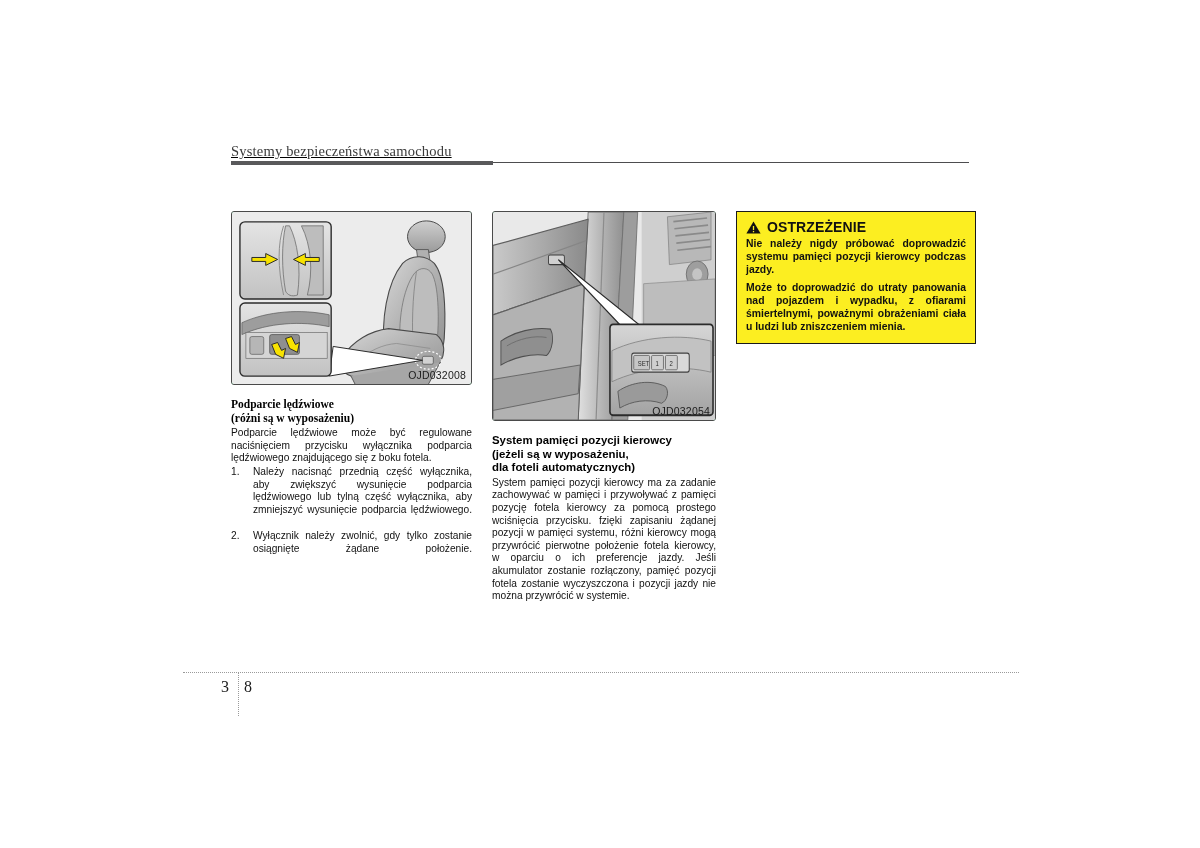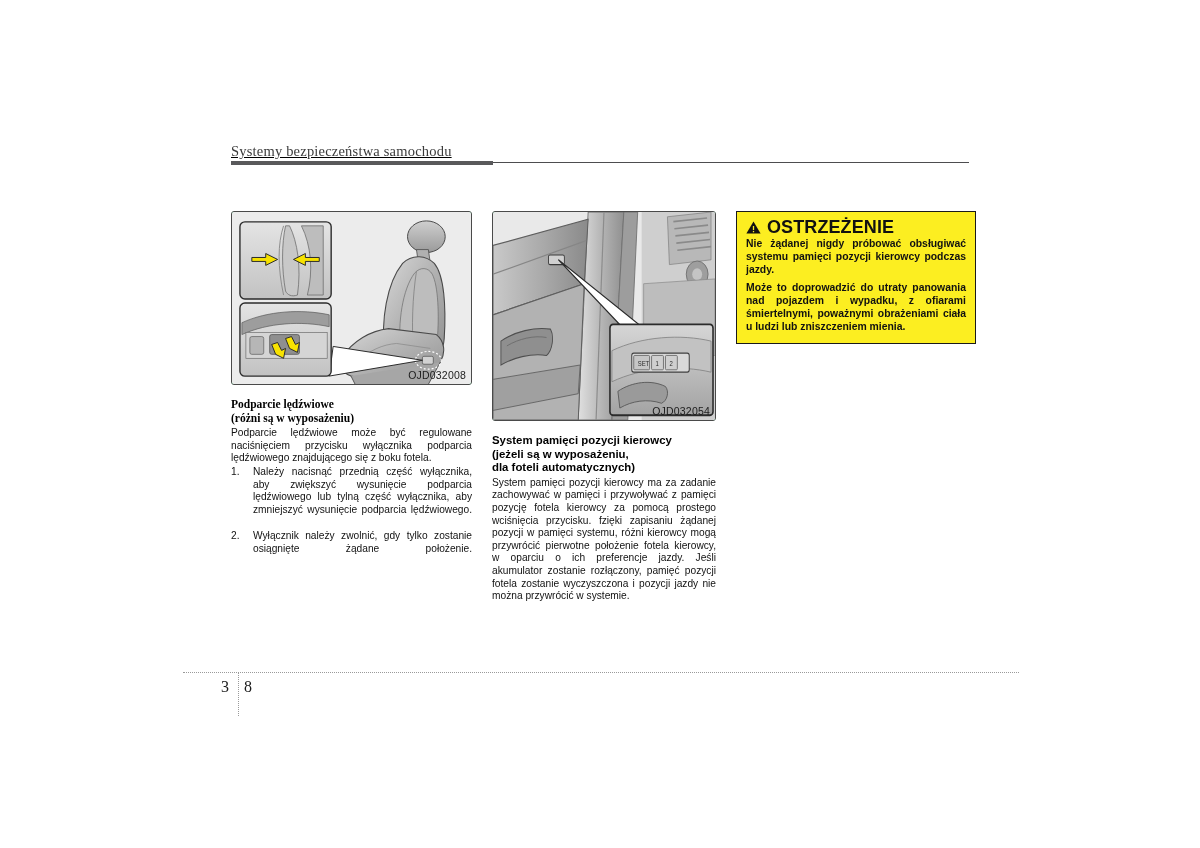--- a/index.html
+++ b/index.html
@@ -157,21 +157,21 @@
     gap: 6px;
     margin-bottom: 3px;
   }
   .warning-tri {
     width: 15px;
     height: 13px;
     flex: 0 0 auto;
     display: block;
   }
   .warning-title {
-    font-size: 18px;
+    font-size: 14px;
     font-weight: bold;
     color: #111;
     letter-spacing: 0.1px;
     line-height: 15px;
   }
   .warning-p {
     font-size: 10.4px;
     font-weight: bold;
     line-height: 12.8px;
     color: #111;
@@ -396,21 +396,21 @@
 <div class="col col-3">
   <div class="warning-box">
     <div class="warning-head">
       <svg class="warning-tri" viewBox="0 0 15 13">
         <path d="M7.5 0.4 L14.6 12.6 L0.4 12.6 Z" fill="#111111"></path>
         <rect x="6.85" y="5" width="1.3" height="4.1" fill="#fcee21"></rect>
         <rect x="6.85" y="10" width="1.3" height="1.3" fill="#fcee21"></rect>
       </svg>
       <div class="warning-title">OSTRZEŻENIE</div>
     </div>
-    <p class="warning-p">Nie żądanej nigdy próbować obsługiwać systemu pamięci pozycji kierowcy podczas jazdy.</p>
+    <p class="warning-p">Nie należy nigdy próbować doprowadzić systemu pamięci pozycji kierowcy podczas jazdy.</p>
     <p class="warning-p">Może to doprowadzić do utraty panowania nad pojazdem i wypadku, z ofiarami śmiertelnymi, poważnymi obrażeniami ciała u ludzi lub zniszczeniem mienia.</p>
   </div>
 </div>
 
 <div class="footer">
   <div class="footer-hline"></div>
   <div class="footer-vline"></div>
   <div class="footer-num footer-chapter">3</div>
   <div class="footer-num footer-page">8</div>
 </div>

